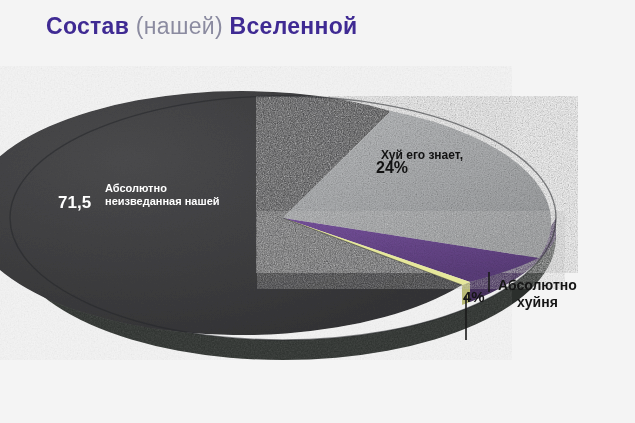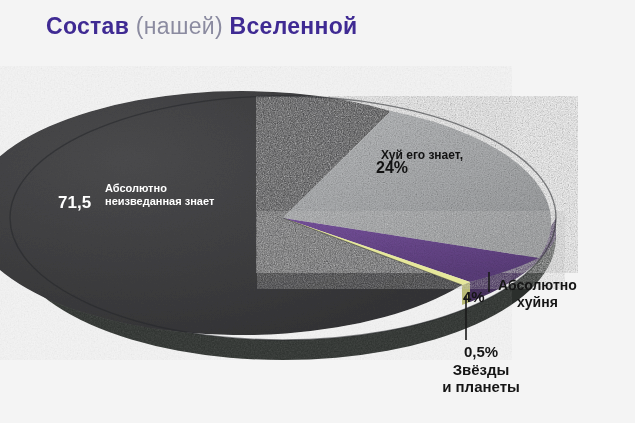--- a/index.html
+++ b/index.html
@@ -141,33 +141,28 @@
 
     <ellipse cx="283" cy="218" rx="273" ry="122" fill="none" stroke="#25272a" stroke-width="1.4" opacity="0.55"></ellipse>
 
     <line x1="489" y1="272" x2="489" y2="292" stroke="#1a1a1a" stroke-width="1.6"></line>
     <line x1="466" y1="296" x2="466" y2="340" stroke="#1a1a1a" stroke-width="1.6"></line>
   </svg>
 
   <div class="lbl lbl-dark" id="lbl-71-val">71,5</div>
   <div class="lbl lbl-dark" id="lbl-71-txt">
     <div>Абсолютно</div>
-    <div>неизведанная знает</div>
+    <div>неизведанная нашей</div>
   </div>
 
   <div class="lbl lbl-onlight" id="lbl-24-val">24%</div>
   <div class="lbl lbl-onlight" id="lbl-24-txt">
     <div>Хуй его знает,</div>
   </div>
 
   <div class="lbl lbl-out" id="lbl-4-val">4%</div>
   <div class="lbl lbl-out" id="lbl-4-txt">
     <div>Абсолютно</div>
     <div>хуйня</div>
   </div>
 
-  <div class="lbl lbl-out" id="lbl-05">
-    <div class="v">0,5%</div>
-    <div>Звёзды</div>
-    <div>и планеты</div>
-  </div>
 
 </div>
 
 </body></html>

